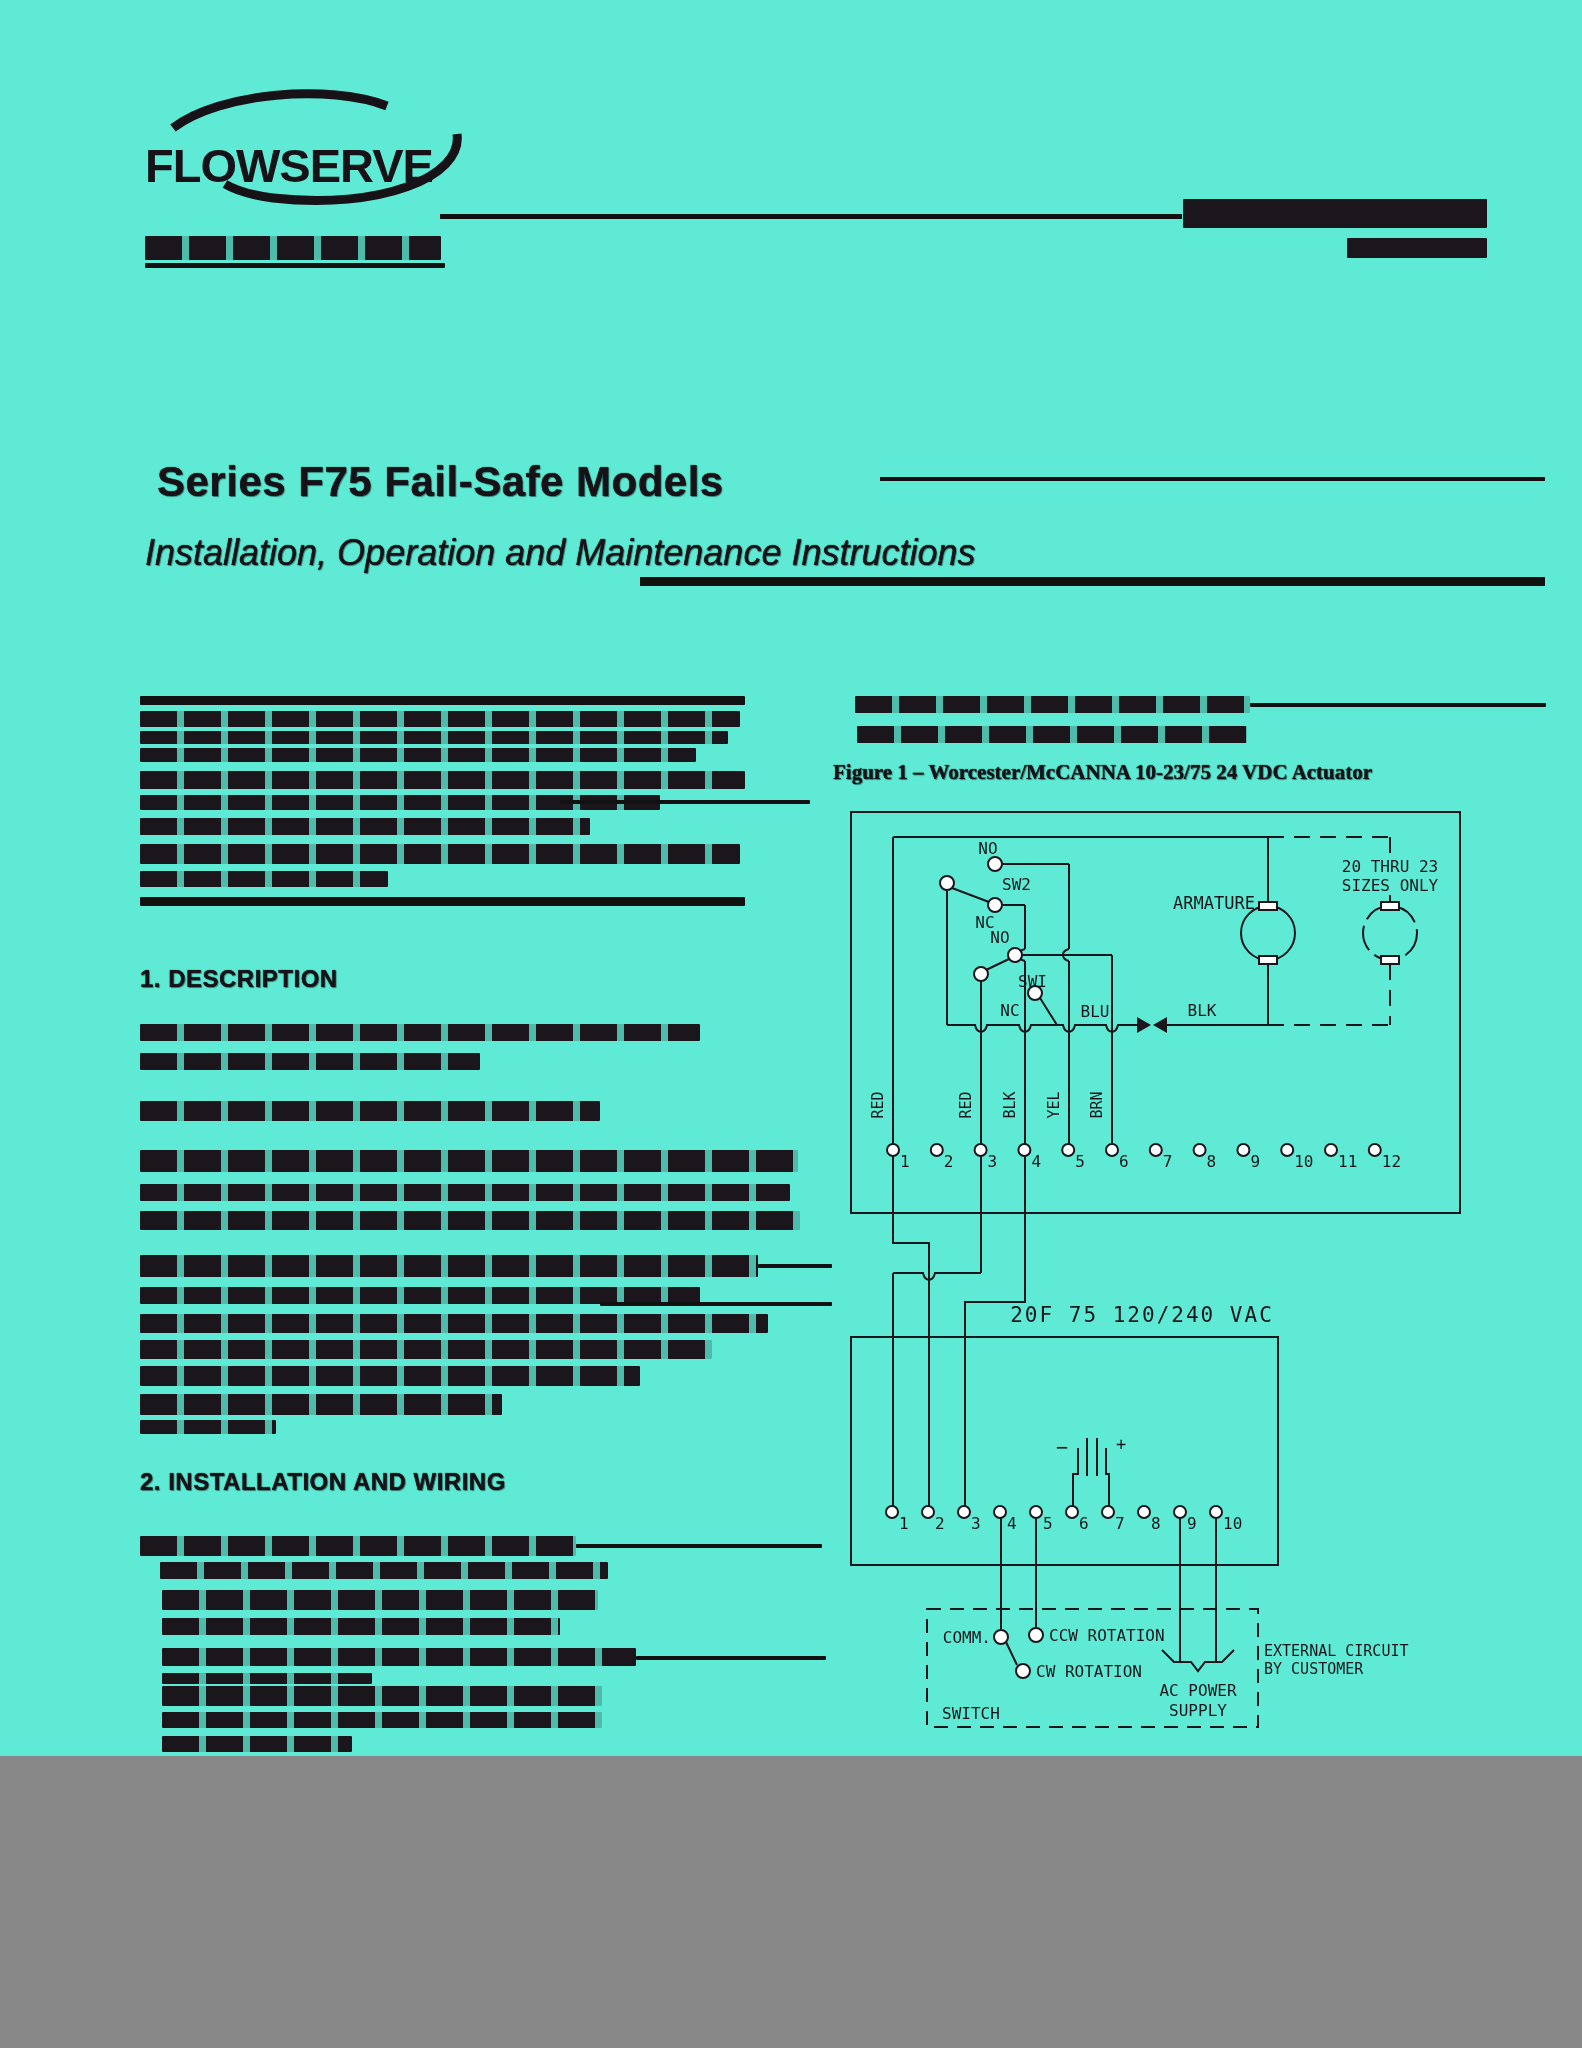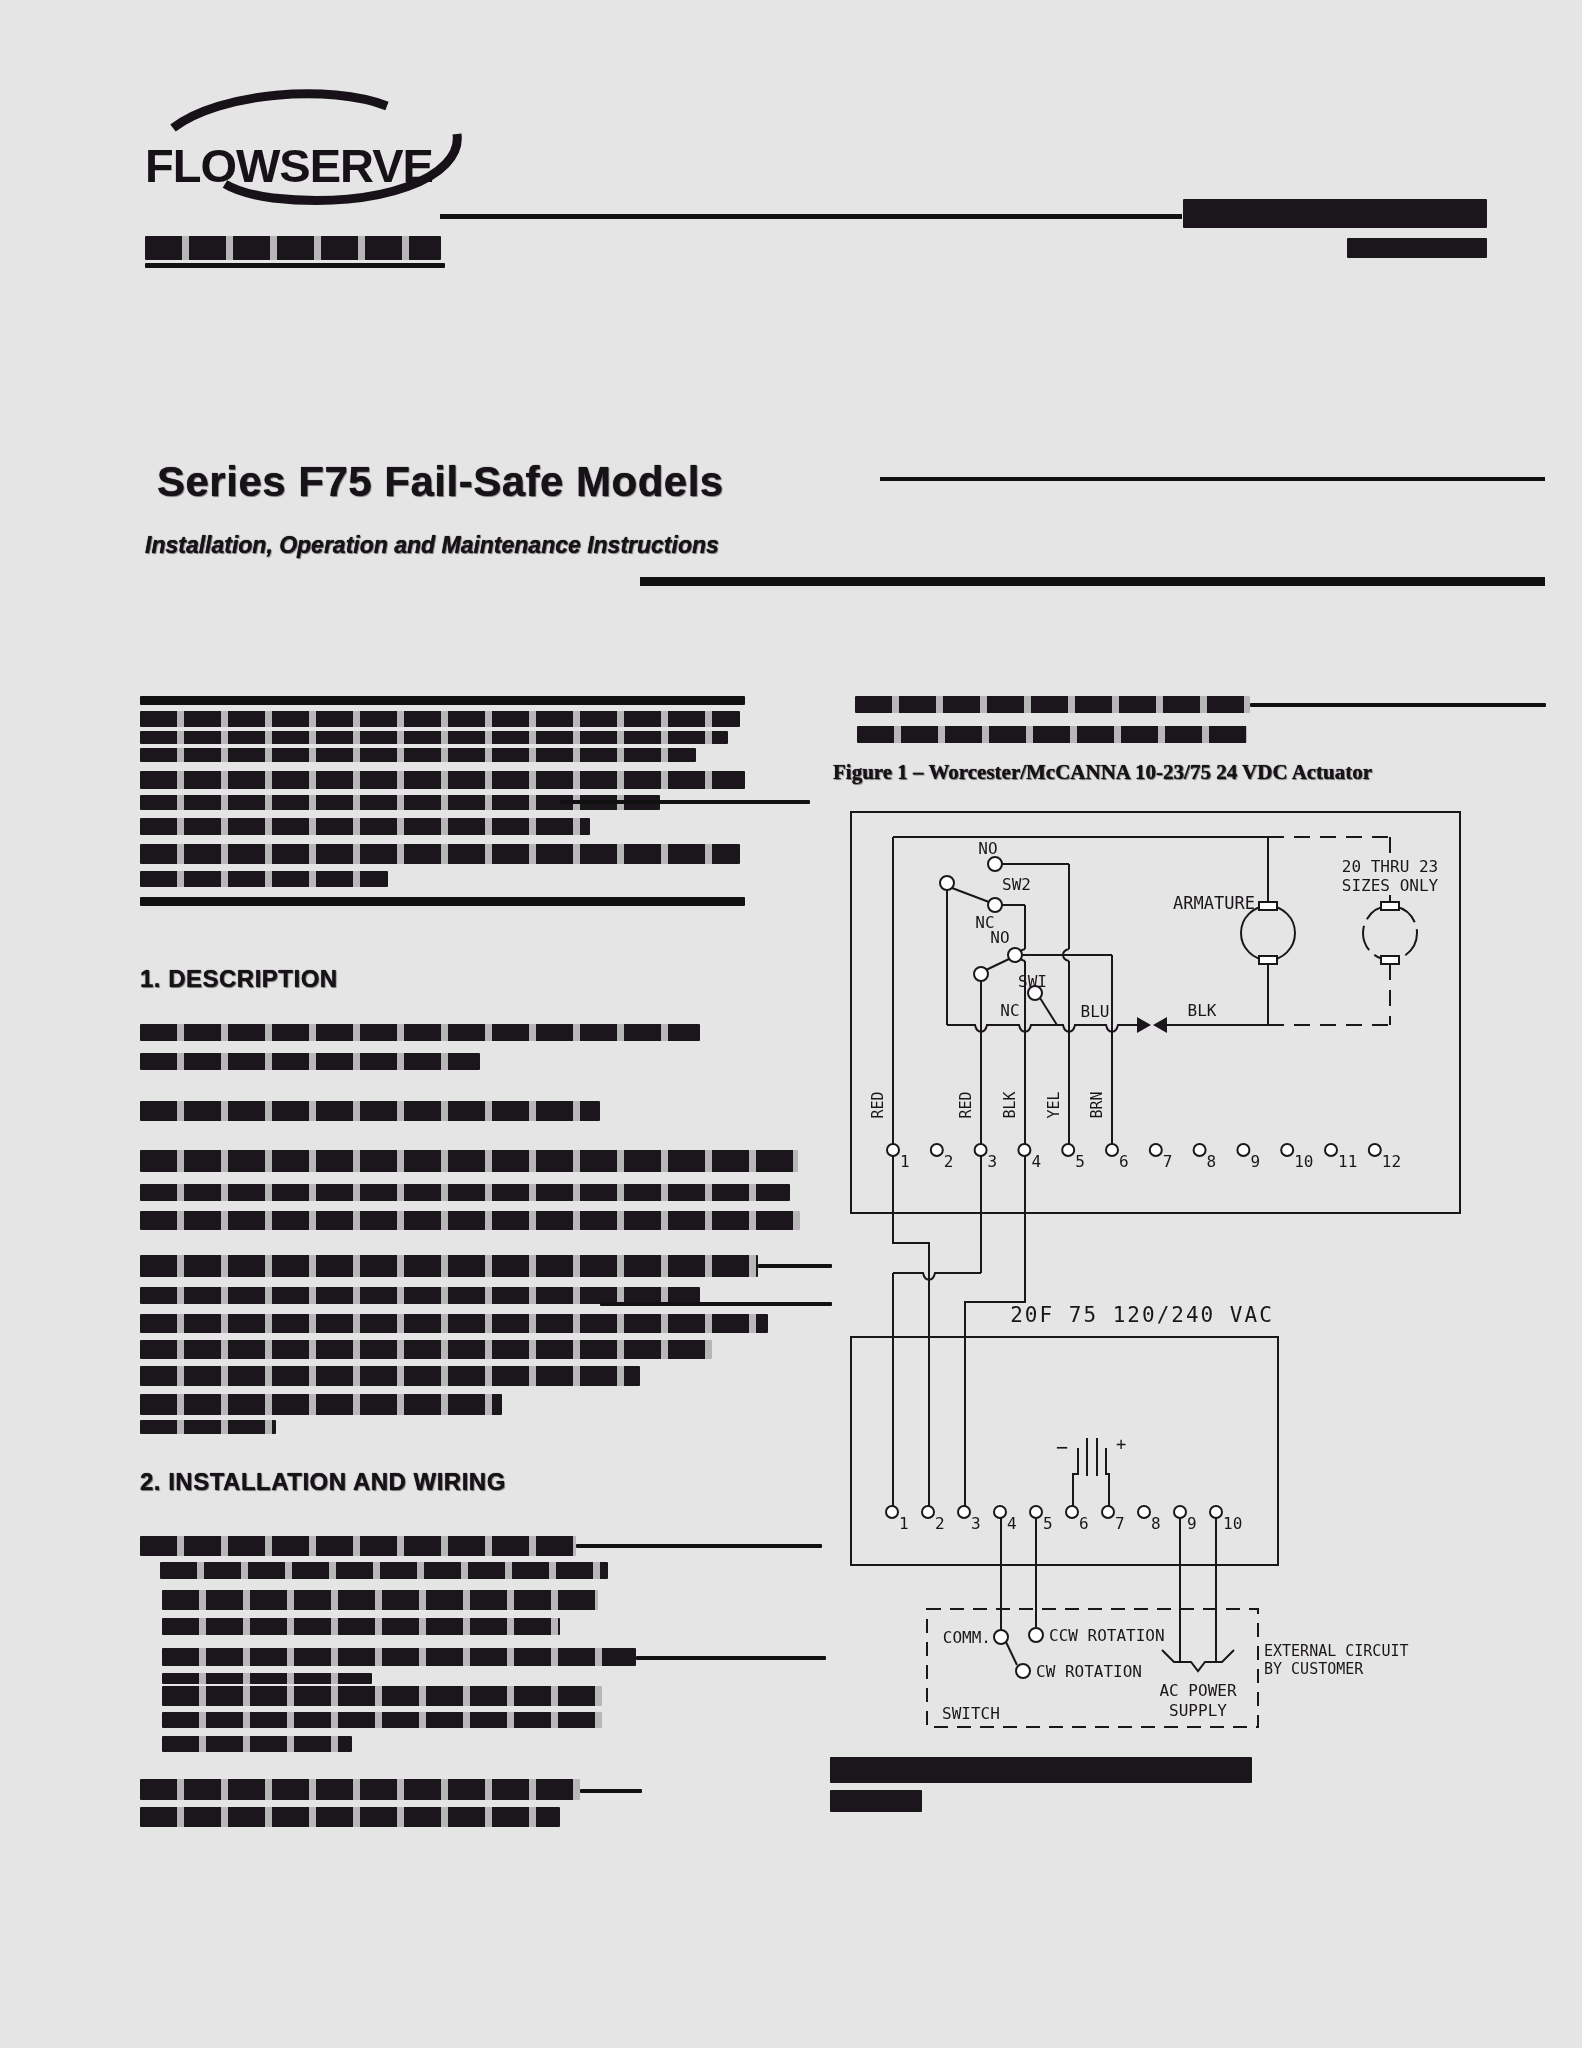--- a/index.html
+++ b/index.html
@@ -1,25 +1,25 @@
 <!DOCTYPE html>
 <html><head>
 <meta charset="utf-8">
 <style>
   :root{ --ink:#1b161b; }
   html,body{margin:0;padding:0;background:#888;}
   .page{
-    position:relative; width:1582px; height:2048px; background:#e5e5e5;
+    position:relative; width:1582px; height:1756px; background:#5eead4;
     font-family:"Liberation Sans", sans-serif; color:var(--ink); overflow:hidden;
   }
   .abs{position:absolute;}
   
   .smudge{ color:#171217; text-shadow:0 0 1px rgba(0,0,0,.9), 1px 1px 1px rgba(0,0,0,.45); }
   .doc-title{ font-size:42px; font-weight:bold; letter-spacing:.5px; white-space:nowrap;}
-  .doc-subtitle{ font-size:23px; font-weight:bold; font-style:italic; white-space:nowrap;}
+  .doc-subtitle{ font-size:36px; font-weight:normal; font-style:italic; white-space:nowrap;}
   .sec-head{ font-size:24px; font-weight:bold; letter-spacing:.5px; white-space:nowrap;}
   .fig-caption{ font-size:21px; font-weight:bold; white-space:nowrap;font-family:Liberation Serif, serif; }
   
   .red{position:absolute; border-radius:1px;}
   .red.bar{ background:repeating-linear-gradient(90deg, var(--ink) 0px 37px, rgba(24,19,24,.22) 37px 44px); }
   .red.block{ background:var(--ink); }
   .red.rule{ background:#111; }
   
   svg text{ font-family:"DejaVu Sans Mono", monospace; font-size:16px; fill:var(--ink); }
   svg .lw{ stroke:var(--ink); stroke-width:2; fill:none; }

